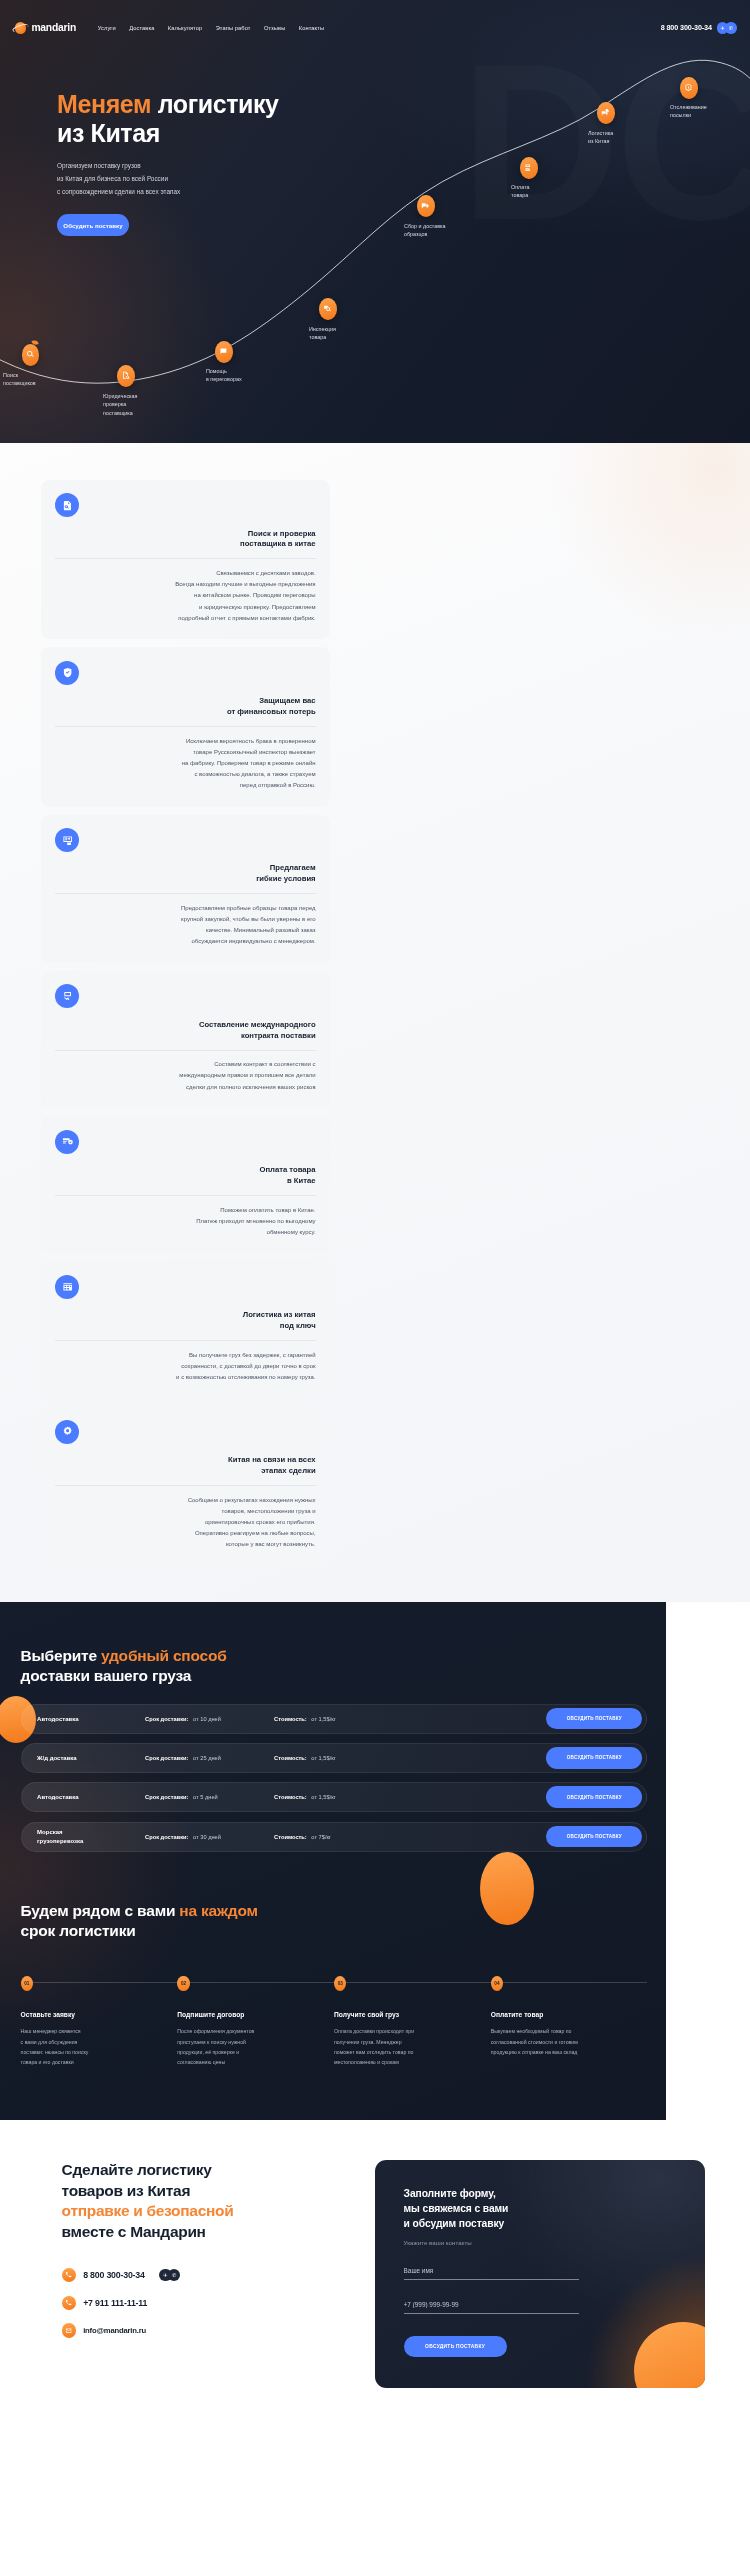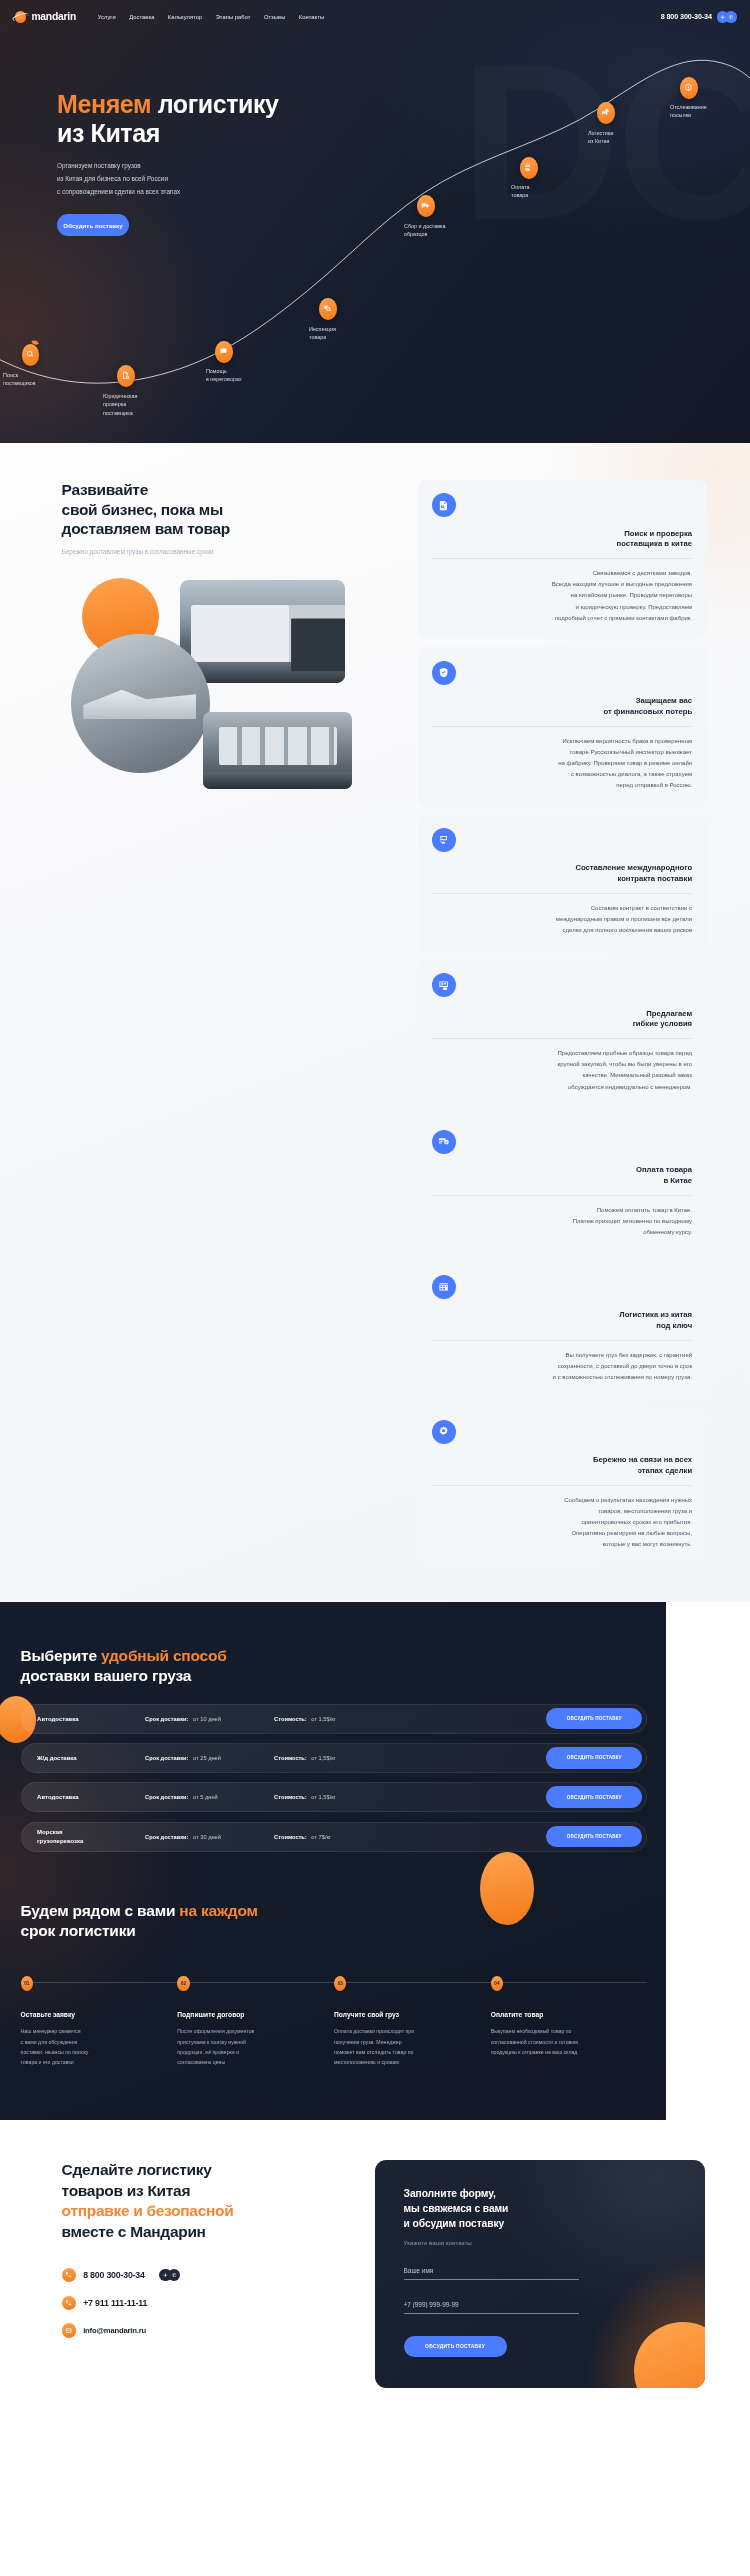--- a/index.html
+++ b/index.html
@@ -21,21 +21,21 @@
       linear-gradient(128deg,#2b2326 0%,#1d2332 32%,#151c2b 62%,#121826 100%);
   }
   .hero .ghost{
     position:absolute;color:rgba(255,255,255,.022);
     font-size:222px;font-weight:700;letter-spacing:-5.2px;
     top:31px;right:-20.6px;line-height:1;user-select:none;pointer-events:none;
   }
 
   
   .nav{
-    position:absolute;top:0;left:0;width:750px;height:34px;
+    position:absolute;top:11px;left:0;width:750px;height:34px;
     display:flex;align-items:center;padding:0 13.4px 0 13.4px;z-index:30;
   }
   .logo{display:flex;align-items:center;gap:3.6px;}
   .logo-mark{position:relative;width:14.4px;height:14.4px;flex:0 0 14.4px;}
   .logo-mark .ball{
     position:absolute;left:1.5px;top:1.5px;width:11.3px;height:11.3px;border-radius:50%;
     background:radial-gradient(circle at 34% 30%,#ffa959,#f57c1f 70%);
   }
   .logo-mark .ring{
     position:absolute;left:-1px;top:4.1px;width:16.5px;height:5.7px;
@@ -374,33 +374,20 @@
       <p class="hero-sub" style="white-space:pre-line">Организуем поставку грузов
 из Китая для бизнеса по всей России
 с сопровождением сделки на всех этапах</p>
       <button class="btn-blue hero-btn">Обсудить поставку</button>
     </div>
   </section>
 
   <section class="light">
     <div class="container">
       <div class="two-col">
-        <div class="left-col">
-          <h2 class="sec-h2" style="white-space:pre-line">Развивайте
-свой бизнес, пока мы
-доставляем вам товар</h2>
-          <p class="sec-sub">Бережно доставляем грузы в согласованные сроки</p>
-
-          <div class="collage">
-            <div class="c-sun"></div>
-            <div class="c-truck"></div>
-            <div class="c-round"></div>
-            <div class="c-train"></div>
-          </div>
-        </div>
 
         <div class="cards">
 
           <article class="card">
             <div class="card-ico">
               <svg viewBox="0 0 24 24">
                   <path d="M6 2h8l5 5v13a2 2 0 01-2 2H6a2 2 0 01-2-2V4a2 2 0 012-2zm7 2v4h4l-4-4zM9 11a3.2 3.2 0 102.2 5.5l2 2 1.3-1.3-2-2A3.2 3.2 0 009 11zm0 1.8a1.4 1.4 0 110 2.8 1.4 1.4 0 010-2.8z"></path>
                 </svg>
             </div>
             <h3 class="card-title" style="white-space:pre-line">Поиск и проверка
@@ -425,49 +412,49 @@
             <p class="card-text">Исключаем вероятность брака в проверенном
 товаре Русскоязычный инспектор выезжает
 на фабрику. Проверяем товар в режиме онлайн
 с возможностью диалога, а также страхуем
 перед отправкой в Россию.</p>
           </article>
 
           <article class="card">
             <div class="card-ico">
               <svg viewBox="0 0 24 24">
-                  <path d="M5 2h14v9H5V2zm2 2v5h10V4H7zm-2 9l4 3 3-2 4 3-2 2-2-1.5L10 19l-5-4v-2z"></path>
-                </svg>
-            </div>
-            <h3 class="card-title" style="white-space:pre-line">Составление международного
-контракта поставки</h3>
-            <div class="card-rule"></div>
-            <p class="card-text">Составим контракт в соответствии с
-международным правом и пропишем все детали
-сделки для полного исключения ваших рисков</p>
-          </article>
-
-          <article class="card">
-            <div class="card-ico">
-              <svg viewBox="0 0 24 24">
                   <path d="M3 3h18v12H3V3zm2 2v8h14V5H5zm2 1h4v2H7V6zm0 3h4v2H7V9zm8-3a2 2 0 110 4 2 2 0 010-4zm-4 10h8v5h-8v-5z"></path>
                 </svg>
             </div>
             <h3 class="card-title" style="white-space:pre-line">Предлагаем
 гибкие условия</h3>
             <div class="card-rule"></div>
             <p class="card-text">Предоставляем пробные образцы товара перед
 крупной закупкой, чтобы вы были уверены в его
 качестве. Минимальный разовый заказ
 обсуждается индивидуально с менеджером.</p>
           </article>
 
           <article class="card">
             <div class="card-ico">
               <svg viewBox="0 0 24 24">
+                  <path d="M5 2h14v9H5V2zm2 2v5h10V4H7zm-2 9l4 3 3-2 4 3-2 2-2-1.5L10 19l-5-4v-2z"></path>
+                </svg>
+            </div>
+            <h3 class="card-title" style="white-space:pre-line">Составление международного
+контракта поставки</h3>
+            <div class="card-rule"></div>
+            <p class="card-text">Составим контракт в соответствии с
+международным правом и пропишем все детали
+сделки для полного исключения ваших рисков</p>
+          </article>
+
+          <article class="card">
+            <div class="card-ico">
+              <svg viewBox="0 0 24 24">
                   <path d="M2 5h14v4H2V5zm0 6h8v2H2v-2zm0 3h6v2H2v-2zm16-6a5 5 0 110 10 5 5 0 010-10zm-.6 7.3l3.1-3.1-1.2-1.2-1.9 1.9-.9-.9-1.2 1.2 2.1 2.1z"></path>
                 </svg>
             </div>
             <h3 class="card-title" style="white-space:pre-line">Оплата товара
 в Китае</h3>
             <div class="card-rule"></div>
             <p class="card-text">Поможем оплатить товар в Китае.
 Платеж приходит мгновенно  по выгодному
 обменному курсу.</p>
           </article>
@@ -485,21 +472,21 @@
 сохранности, с доставкой до двери точно в срок
 и с возможностью отслеживания по номеру груза.</p>
           </article>
 
           <article class="card">
             <div class="card-ico">
               <svg viewBox="0 0 24 24">
                   <path d="M12 1l1.8 2 2.5-.8.6 2.6 2.6.6-.8 2.5 2 1.8-2 1.8.8 2.5-2.6.6-.6 2.6-2.5-.8L12 19l-1.8-2-2.5.8-.6-2.6-2.6-.6.8-2.5-2-1.8 2-1.8-.8-2.5 2.6-.6.6-2.6 2.5.8L12 1zm0 5.6a3.4 3.4 0 100 6.8 3.4 3.4 0 000-6.8z"></path>
                 </svg>
             </div>
-            <h3 class="card-title" style="white-space:pre-line">Бережно на связи на всех
+            <h3 class="card-title" style="white-space:pre-line">Китая на связи на всех
 этапах сделки</h3>
             <div class="card-rule"></div>
             <p class="card-text">Сообщаем о результатах нахождения нужных
 товаров, местоположении груза и
 ориентировочных сроках его прибытия.
 Оперативно реагируем на любые вопросы,
 которые у вас могут возникнуть.</p>
           </article>
 
         </div>

